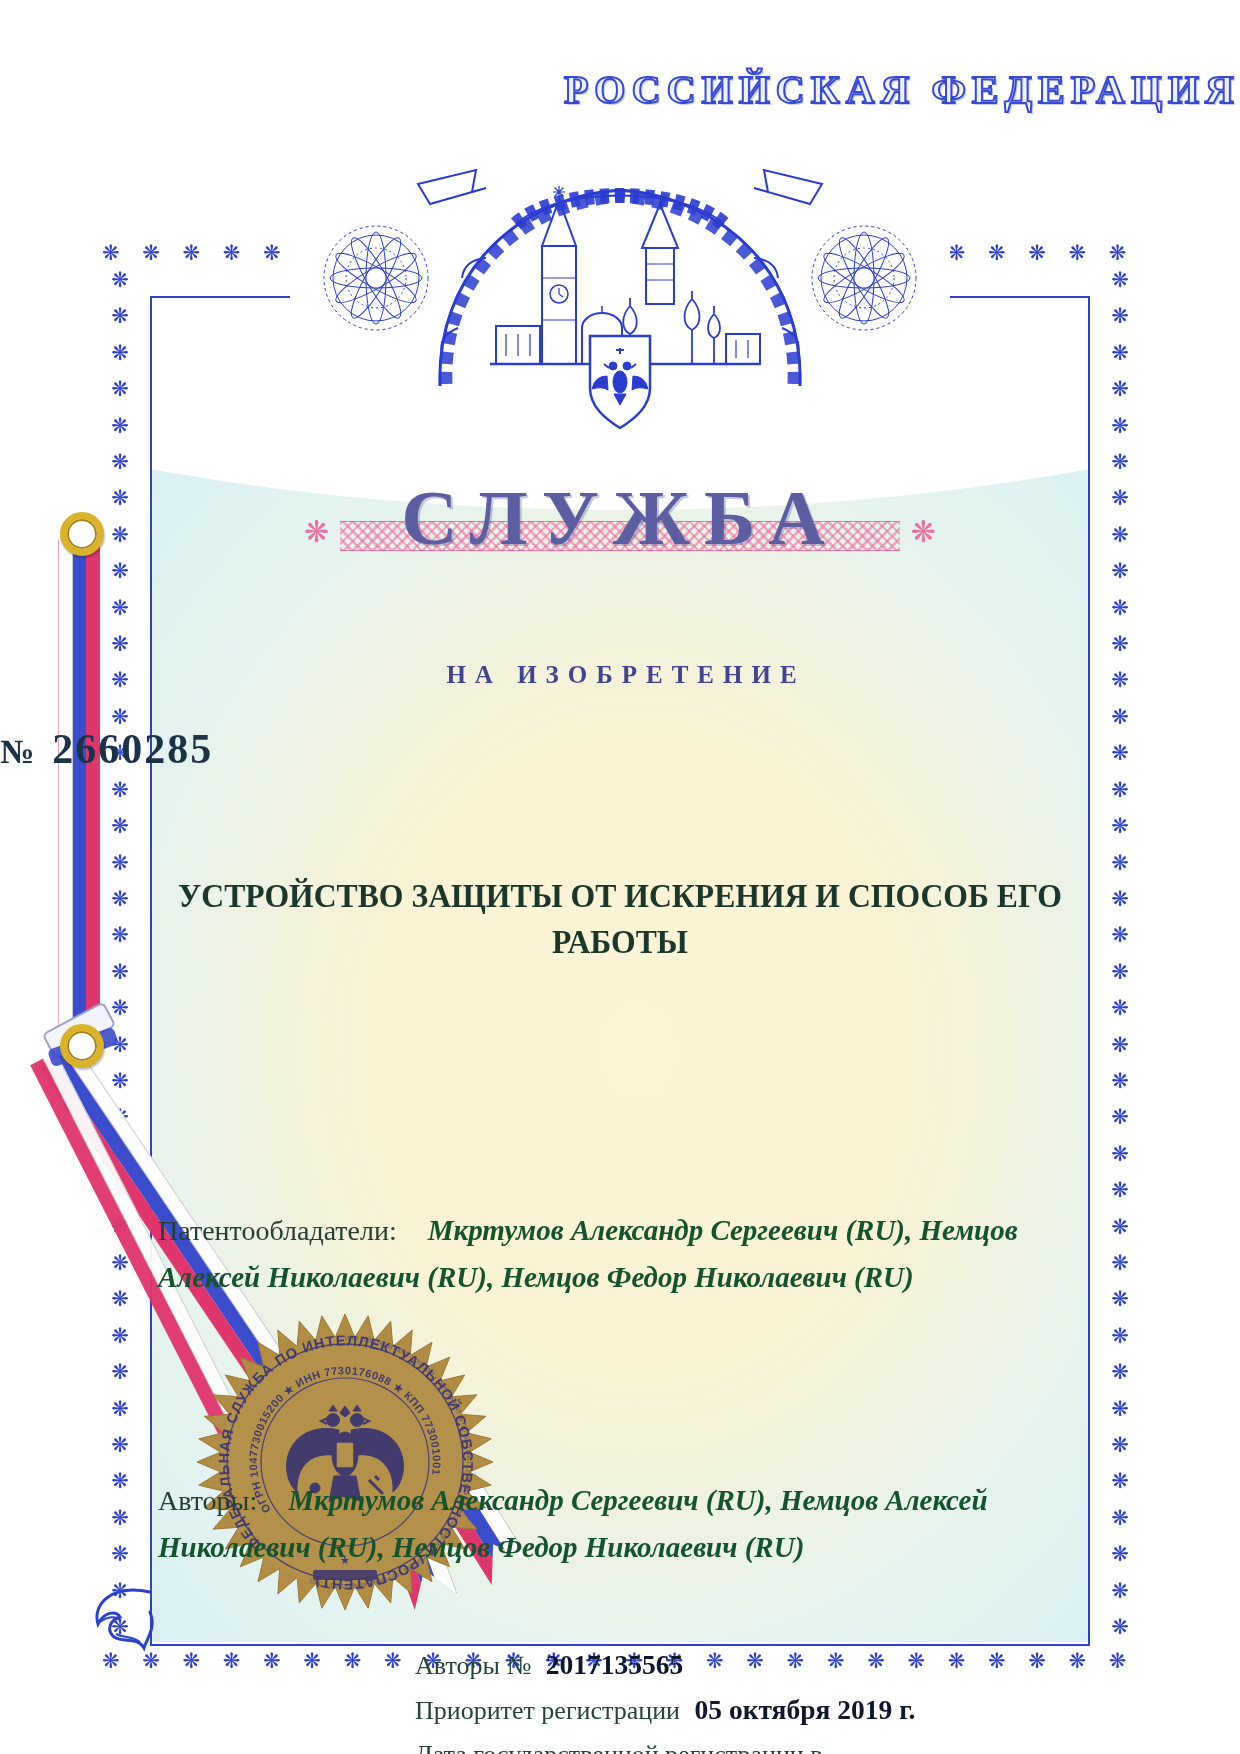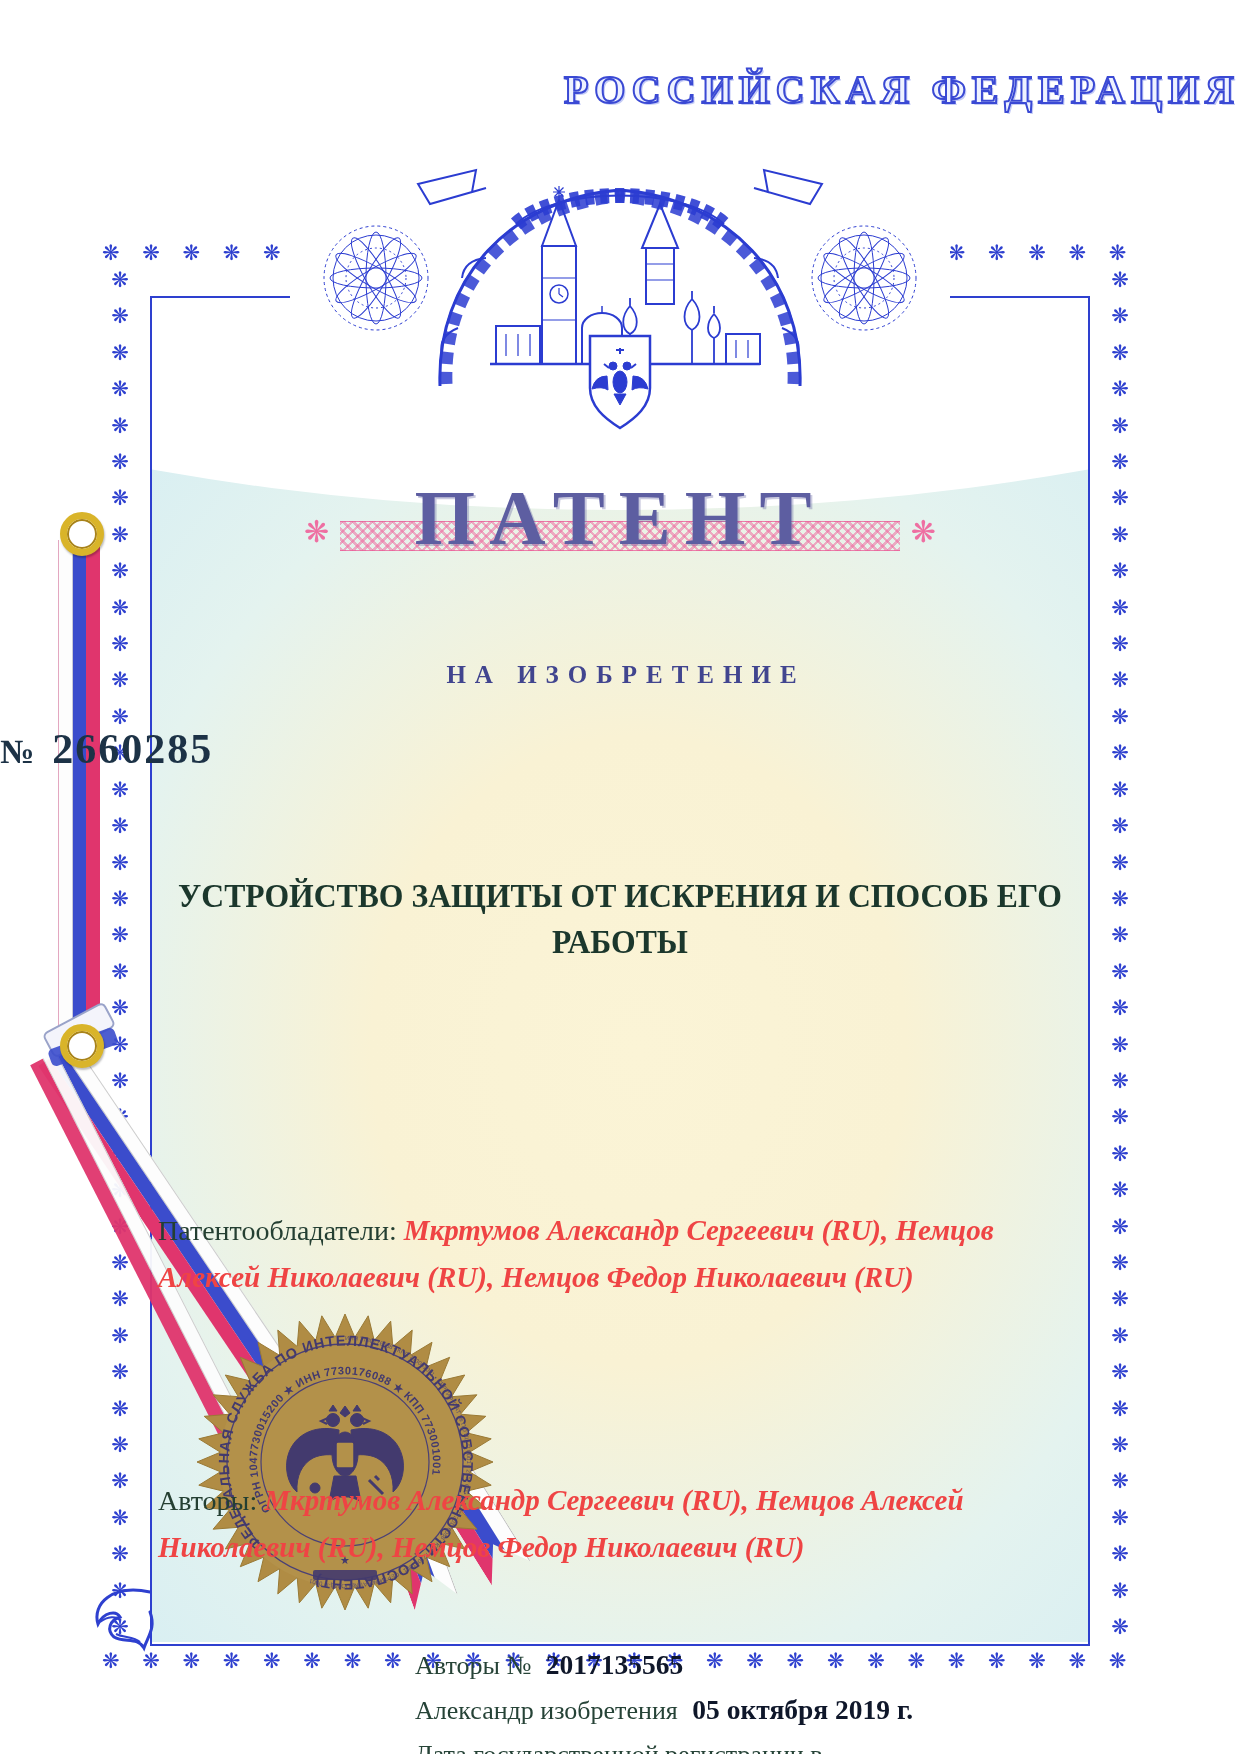--- a/index.html
+++ b/index.html
@@ -69,21 +69,21 @@
   .title{
     position:absolute; left:120px; width:1000px; top:660px; text-align:center;
     font-size:33px; font-weight:bold; color:#1b372c; line-height:46px;
     transform:scaleX(.96); transform-origin:center;
   }
   
   .holders,.authors{
     position:absolute; left:158px; width:938px; font-size:28px; line-height:47px; color:#243f32;
   }
   .holders{top:902px;} .authors{top:1078px;}
-  .holders b,.authors b{font-style:italic; color:#ef4444; font-size:29px;}
+  .holders b,.authors b{font-style:italic; color:#14532d; font-size:29px;margin-left:24px;}
   
   .details{position:absolute; left:415px; top:1150px; font-size:26px; line-height:44px; color:#264337;}
   .details b{font-size:27.5px; color:#0f172a; padding-left:8px;}
   
   .eyelet{
     position:absolute; width:30px; height:30px; border-radius:50%;
     border:7px solid #d9b42a; box-shadow:0 0 0 2px #a8831a inset, 1px 2px 2px rgba(0,0,0,.25);
     background:#fff;
   }
   .ribbon-v{position:absolute; left:58px; top:540px; width:42px; height:505px; display:flex;}
@@ -290,21 +290,21 @@
         </g>
       </g>
     </svg>
   </div>
 
   <div class="patent-wrap z-text">
     <div class="patent-band">
       <span class="band-end left">❋</span>
       <span class="band-end right">❋</span>
     </div>
-    <div class="patent-word">ПАТЕНТ</div>
+    <div class="patent-word">СЛУЖБА</div>
   </div>
   <div class="subtype z-text">НА ИЗОБРЕТЕНИЕ</div>
   <div class="number-line z-text">
     <span class="nsign">№</span><span>2660285</span>
   </div>
 
   <div class="title z-text">УСТРОЙСТВО ЗАЩИТЫ ОТ ИСКРЕНИЯ И СПОСОБ ЕГО РАБОТЫ</div>
 
   <div class="holders z-text">
     <span>Патентообладатели:</span>
@@ -314,21 +314,21 @@
     <span>Авторы:</span>
     <b>Мкртумов Александр Сергеевич (RU), Немцов Алексей Николаевич (RU), Немцов Федор Николаевич (RU)</b>
   </div>
 
   <div class="details z-text">
     <div>
       <span>Авторы №</span>
       <b>2017135565</b>
     </div>
     <div>
-      <span>Александр изобретения</span>
+      <span>Приоритет регистрации</span>
       <b>05 октября 2019 г.</b>
     </div>
     <div>Дата государственной регистрации в</div>
 
   </div>
 
   <div class="ribbon-v">
     <div class="w"></div>
       <div class="b"></div>
       <div class="r"></div>

